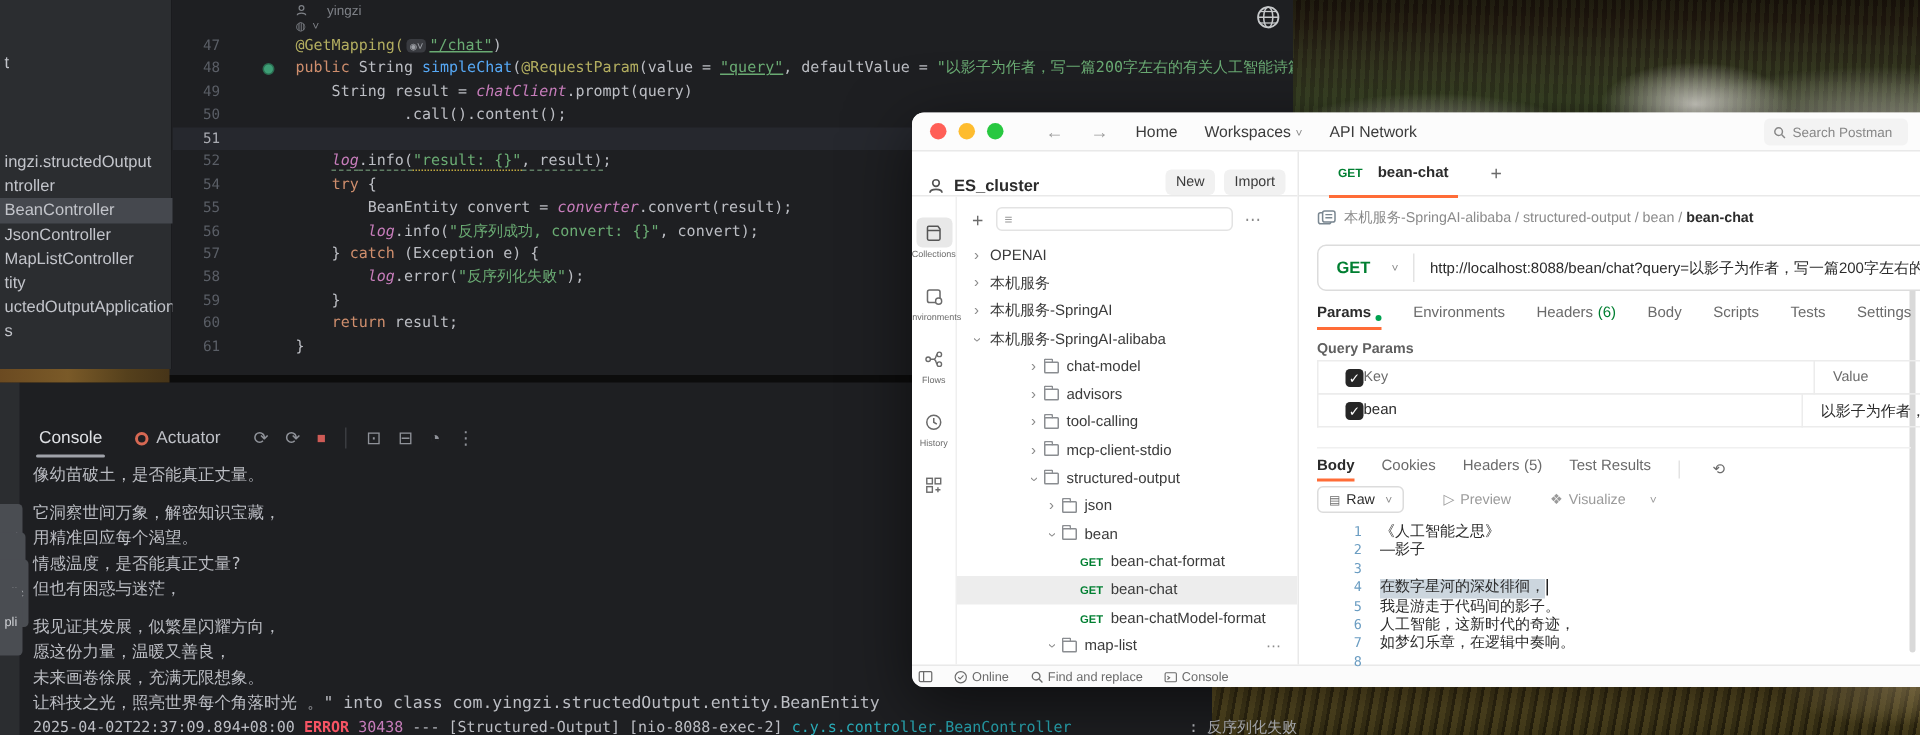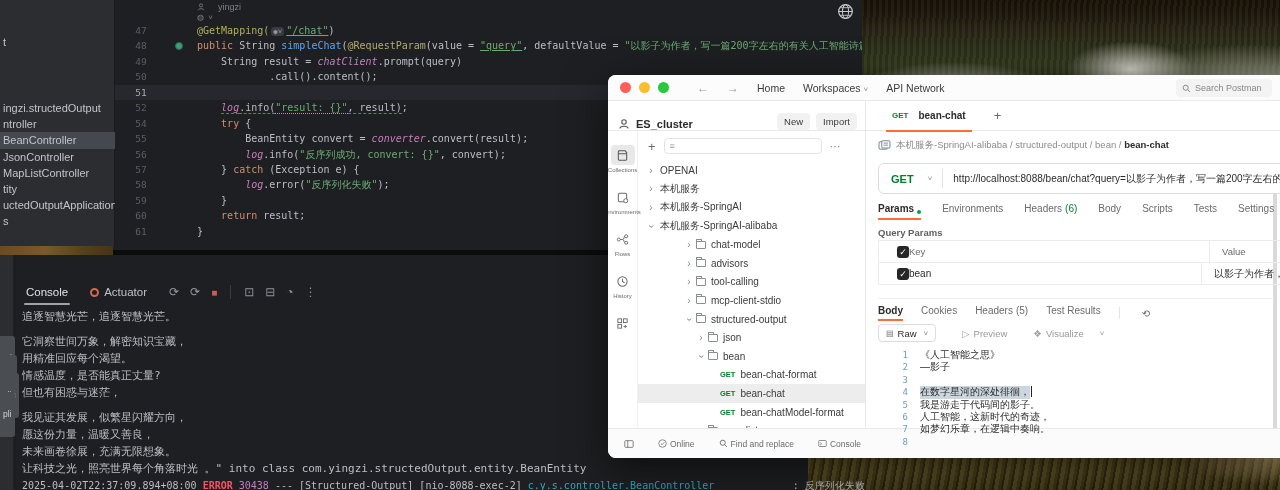--- a/index.html
+++ b/index.html
@@ -94,21 +94,21 @@
 .pm-tree{position:absolute;left:30px;top:86px;width:227px;bottom:15px;overflow:hidden}
 .pm-trow{height:18.6px;display:flex;align-items:center;font-size:10px;color:#3b3b3b;white-space:nowrap}
 .pm-trow.sel{background:#ededed}
 .chev{width:10px;font-size:10px;color:#8a8a8a;display:inline-block;text-align:center;flex:0 0 auto}
 .chev.down{transform:rotate(90deg)}
 .ico-folder{flex:0 0 auto;width:10px;height:8px;border:1px solid #8a8d91;border-radius:1px;position:relative;margin:0 5px 0 2px}
 .ico-folder::before{content:"";position:absolute;top:-3px;left:-1px;width:4px;height:2px;border:1px solid #8a8d91;border-bottom:none;border-radius:1px 1px 0 0}
 .get-badge{font-size:7.5px;font-weight:bold;color:#007f31;margin-right:5px;flex:0 0 auto}
 .trow-more{margin-left:auto;margin-right:10px;color:#8a8a8a;letter-spacing:1px}
 .pm-scroll{position:absolute;right:3px;top:90px;width:4px;height:270px;background:#d9d9d9;border-radius:2px}
-.pm-status{position:absolute;left:0;bottom:0;width:100%;height:30px;border-top:1px solid #e9e9e9;background:#fbfbfb;display:flex;align-items:center;font-size:8.5px;color:#6b6b6b;gap:24px;padding-left:16px}
+.pm-status{position:absolute;left:0;bottom:0;width:100%;height:15px;border-top:1px solid #e9e9e9;background:#fbfbfb;display:flex;align-items:center;font-size:8.5px;color:#6b6b6b;gap:14px;padding-left:4px}
 .status-item{display:flex;align-items:center;gap:3px}
 
 
 .pm-tabbar{position:absolute;left:258px;top:26px;right:0;height:30px;border-bottom:1px solid #e9e9e9;display:flex;align-items:center}
 .pm-tab{margin-left:20px;height:30px;display:flex;align-items:center;gap:5px;position:relative;padding:0 6px}
 .pm-tab .get-badge{font-size:8px}
 .pm-tab-label{font-size:10px;font-weight:bold;color:#2b2b2b}
 .pm-tab.active::after{content:"";position:absolute;left:0;right:0;bottom:-1px;height:2px;background:#ff6c37}
 .pm-tab-plus{margin-left:22px;font-size:13px;color:#6b6b6b}
 .pm-crumbs{position:absolute;left:270px;top:64px;right:6px;display:flex;align-items:center;gap:5px;font-size:9.5px;color:#8b8b8b;white-space:nowrap;overflow:hidden}
@@ -229,21 +229,21 @@
         <span>⟳</span>
         <span class="red">■</span>
         <span class="sep"></span>
         <span>⊡</span>
         <span>⊟</span>
         <span>◔</span>
         <span>⋮</span>
       </div>
     </div>
     <div class="con-out" id="console-lines">
-        <div class="con-line">追逐智慧光芒，追逐智慧光芒。</div>
+        <div class="con-line">像幼苗破土，是否能真正丈量。</div>
         <div class="con-blank"></div>
         <div class="con-line">它洞察世间万象，解密知识宝藏，</div>
         <div class="con-line">用精准回应每个渴望。</div>
         <div class="con-line">情感温度，是否能真正丈量?</div>
         <div class="con-line">但也有困惑与迷茫，</div>
         <div class="con-blank"></div>
         <div class="con-line">我见证其发展，似繁星闪耀方向，</div>
         <div class="con-line">愿这份力量，温暖又善良，</div>
         <div class="con-line">未来画卷徐展，充满无限想象。</div>
         <div class="con-line">让科技之光，照亮世界每个角落时光 。" into class com.yingzi.structedOutput.entity.BeanEntity</div>

